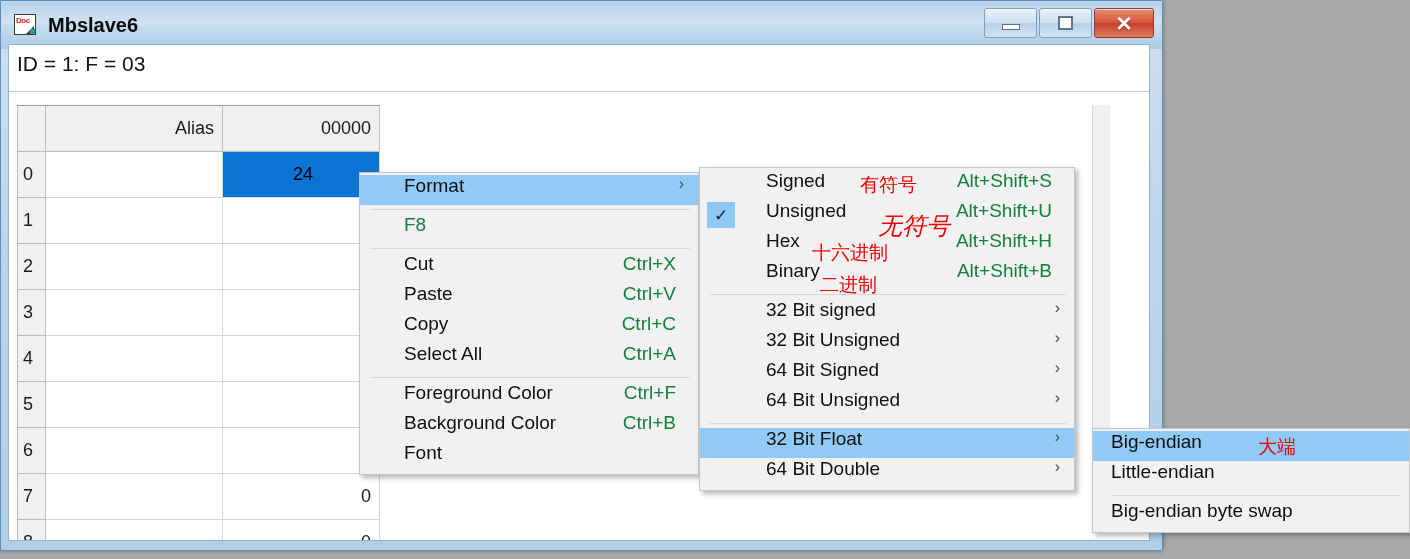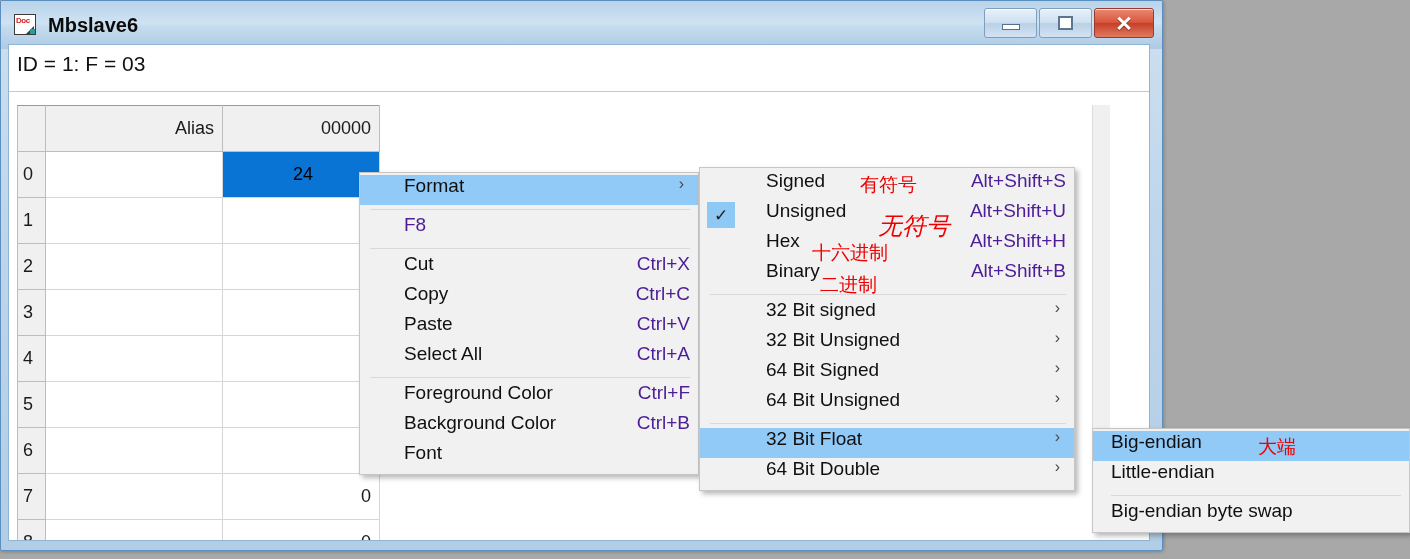--- a/index.html
+++ b/index.html
@@ -257,22 +257,22 @@
     display: flex;
     align-items: center;
     justify-content: center;
     color: #1d1d1d;
     font-size: 17px;
     line-height: 1;
   }
   .mi .label { flex: 1 1 auto; }
   .mi .accel {
     flex: 0 0 auto;
-    padding-right: 8px;
-    color: #4c1d95;
+    padding-right: 22px;
+    color: #15803d;
   }
   .mi .arrow {
     flex: 0 0 auto;
     padding-right: 14px;
     color: #4a4a4a;
     font-size: 16px;
   }
   .mi .zh {
     position: absolute;
     color: #ee0000;
@@ -423,27 +423,27 @@
         <div class="accel">F8</div>
       </div>
       <div class="msep full"></div>
       <div class="mi">
         <div class="gutter"></div>
         <div class="label">Cut</div>
         <div class="accel">Ctrl+X</div>
       </div>
       <div class="mi">
         <div class="gutter"></div>
+        <div class="label">Paste</div>
+        <div class="accel">Ctrl+V</div>
+      </div>
+      <div class="mi">
+        <div class="gutter"></div>
         <div class="label">Copy</div>
         <div class="accel">Ctrl+C</div>
-      </div>
-      <div class="mi">
-        <div class="gutter"></div>
-        <div class="label">Paste</div>
-        <div class="accel">Ctrl+V</div>
       </div>
       <div class="mi">
         <div class="gutter"></div>
         <div class="label">Select All</div>
         <div class="accel">Ctrl+A</div>
       </div>
       <div class="msep full"></div>
       <div class="mi">
         <div class="gutter"></div>
         <div class="label">Foreground Color</div>

